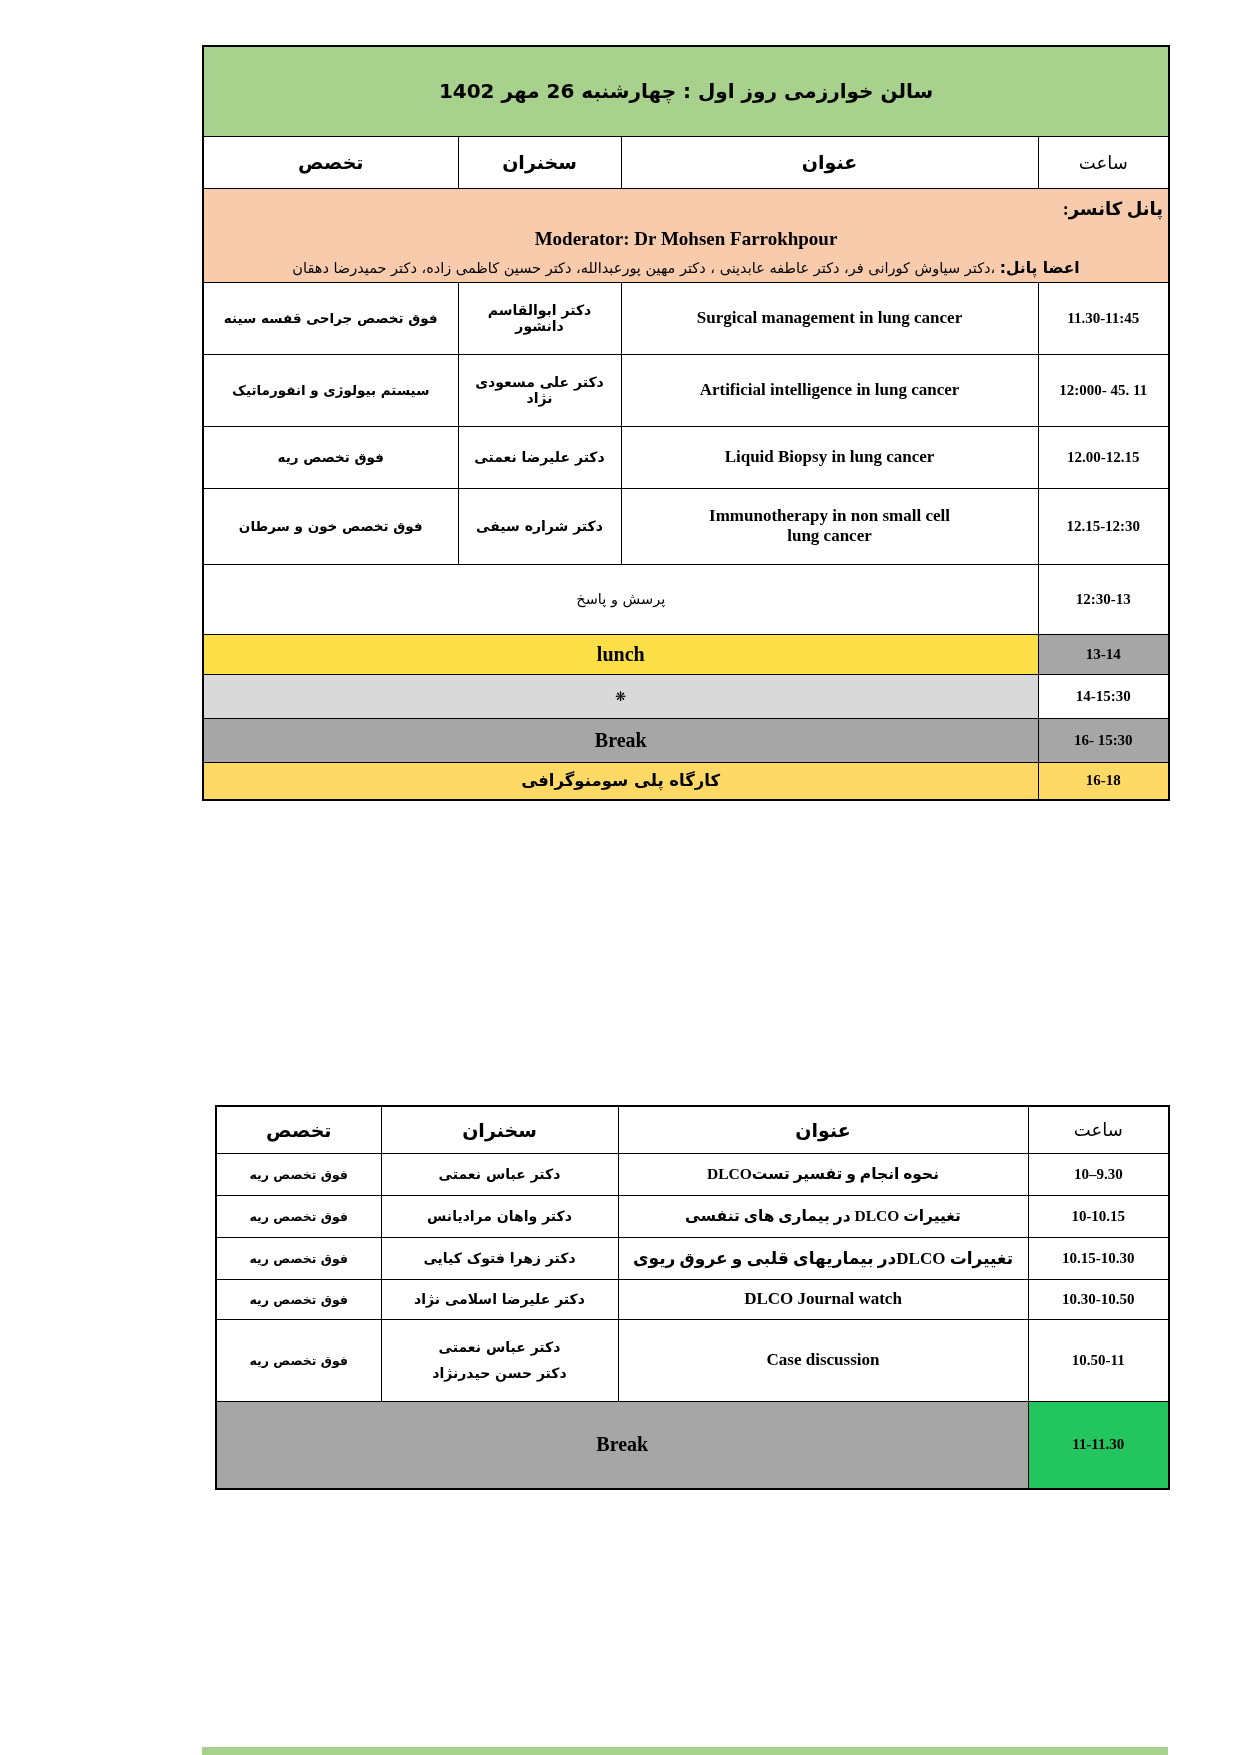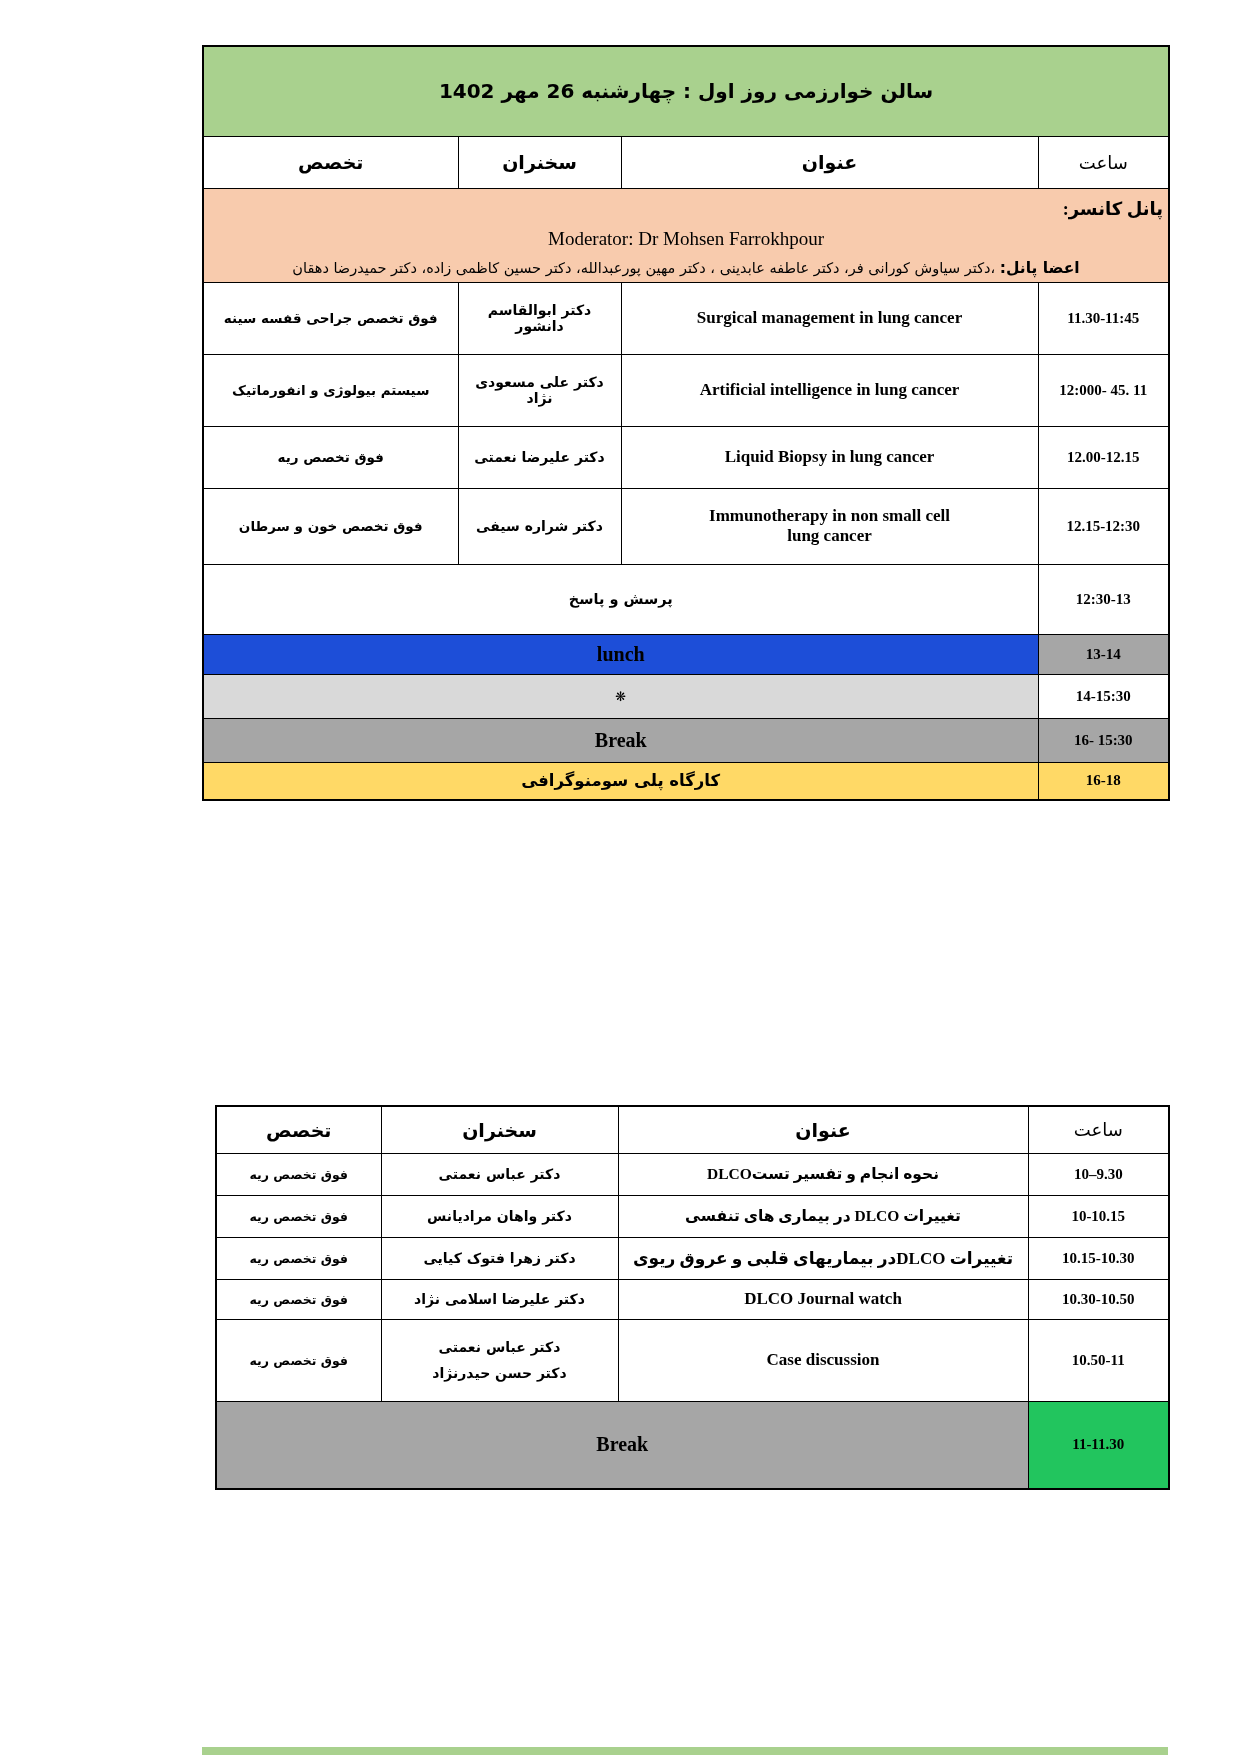--- a/index.html
+++ b/index.html
@@ -18,32 +18,32 @@
   #table1 { left:202px; top:45px;  width:966px; }
   #table2 { left:215px; top:1105px; width:953px; }
 
   td.hall-title { font-weight:bold; font-size:20px; }
   td.col-head   { font-weight:bold; font-size:19px; }
   td.col-head-time { font-weight:normal; font-size:18px; }
 
   td.panel-cell { padding:6px 10px; }
   .panel-name { font-weight:bold; font-size:18px;
     font-family:"Liberation Serif","DejaVu Sans",serif; margin:4px 0 8px 0;text-align:right; }
-  .panel-mod  { font-weight:normal; font-size:19px;
+  .panel-mod  { font-weight:bold; font-size:19px;
     font-family:"Liberation Serif", serif; margin:2px 0 9px 0; }
   .panel-members { font-size:14.5px; }
   .panel-members b { font-size:15.5px; }
 
   .t-time  { font-family:"Liberation Serif", serif; font-weight:bold; font-size:15px; }
   .t-topic { font-family:"Liberation Serif","DejaVu Sans", serif; font-weight:bold; font-size:17px; }
   .t-fa    { font-weight:bold; font-size:13.5px; }
   .t-speaker { font-weight:bold; font-size:14px; }
 
   .row-merged-en  { font-family:"Liberation Serif", serif; font-weight:bold; font-size:20px; }
-  .row-merged-fa  { font-weight:bold; font-size:14.5px;margin-left:10px; }
+  .row-merged-fa  { font-weight:normal; font-size:14.5px;margin-left:10px; }
   .row-workshop   { font-weight:bold; font-size:16.5px; }
   .star-glyph     { font-size:13px; }
 
   .thick-top td { border-top:2px solid #000; }
 
   #bottom-sliver { position:absolute; left:202px; top:1747px; width:966px; height:8px; }
 </style>
 </head>
 <body>
 
@@ -97,21 +97,21 @@
     </td>
     <td class="t-speaker">دکتر شراره سیفی</td>
     <td class="t-fa">فوق تخصص خون و سرطان</td>
   </tr>
   <tr class="thick-top">
     <td class="t-time" style="height:70px">12:30-13</td>
     <td colspan="3" class="row-merged-fa">پرسش و پاسخ</td>
   </tr>
   <tr class="thick-top">
     <td class="t-time" style="background:#a6a6a6; height:40px">13-14</td>
-    <td colspan="3" class="row-merged-en" style="background:#1d4ed8">lunch</td>
+    <td colspan="3" class="row-merged-en" style="background:#fde047">lunch</td>
   </tr>
   <tr class="thick-top">
     <td class="t-time" style="height:44px">14-15:30</td>
     <td colspan="3" class="star-glyph" style="background:#d9d9d9">❋</td>
   </tr>
   <tr class="thick-top">
     <td class="t-time" style="background:#a6a6a6; height:44px">15:30 -16</td>
     <td colspan="3" class="row-merged-en" style="background:#a6a6a6">Break</td>
   </tr>
   <tr class="thick-top">

